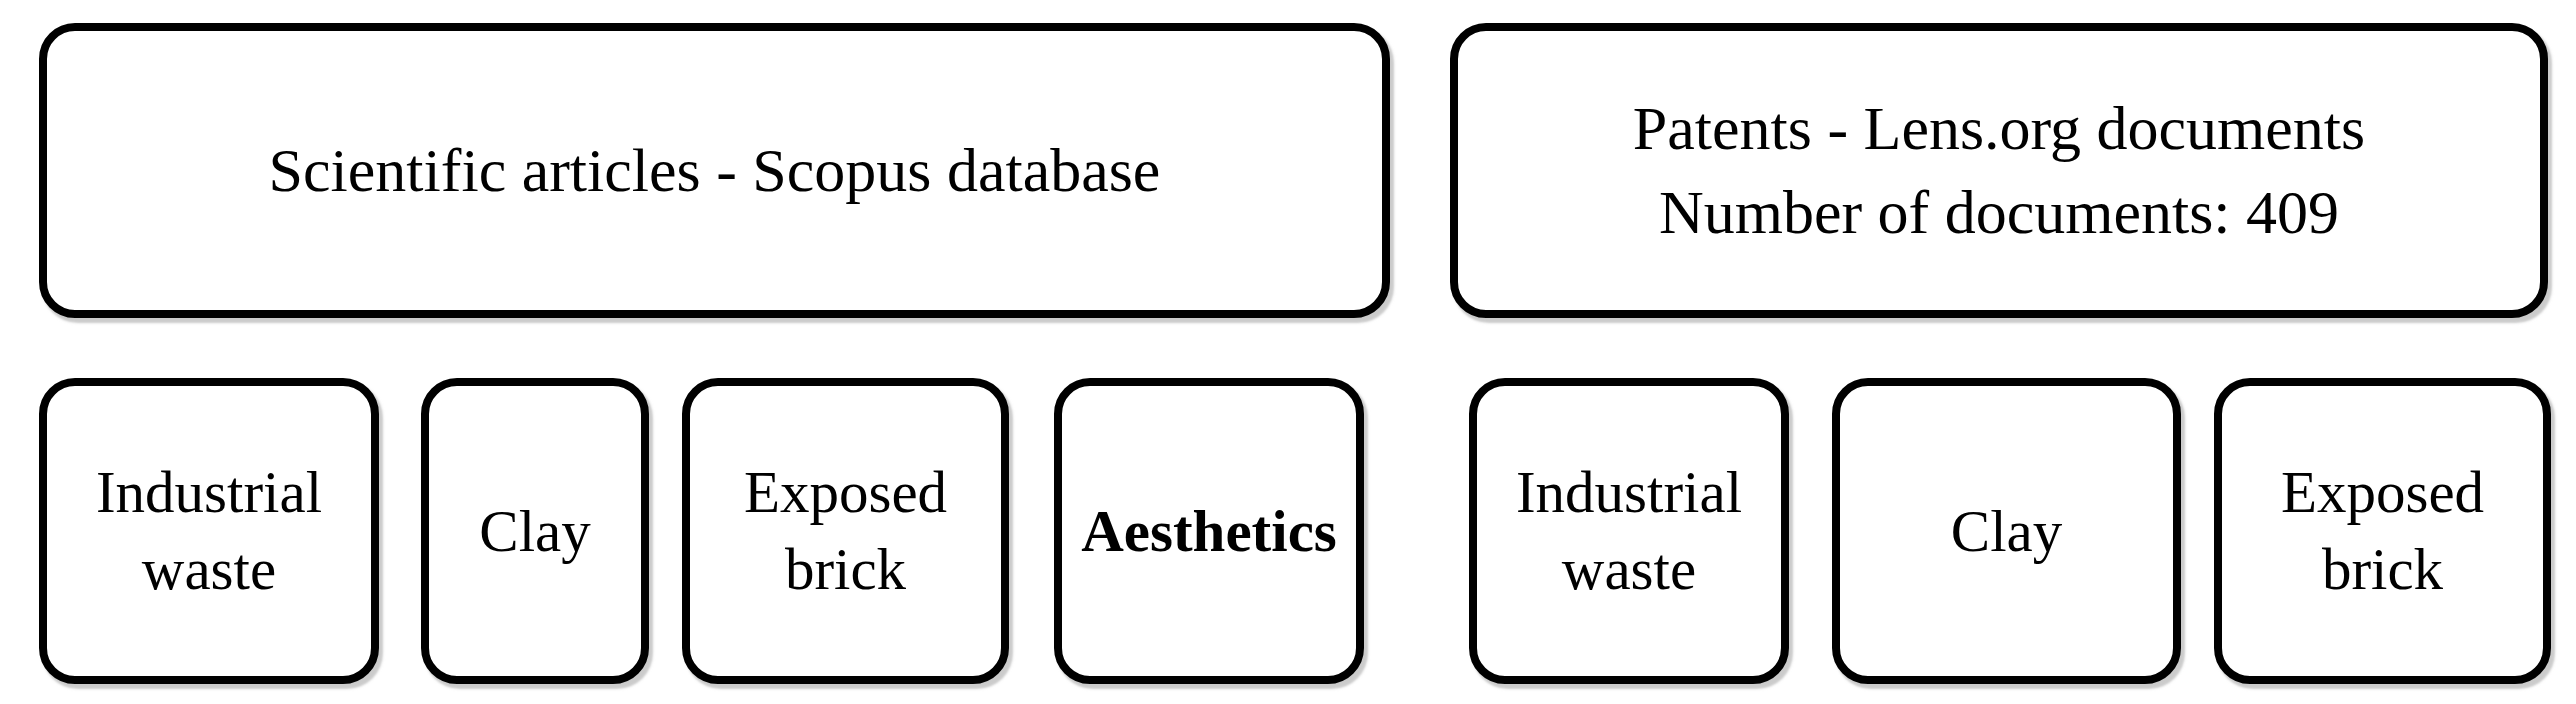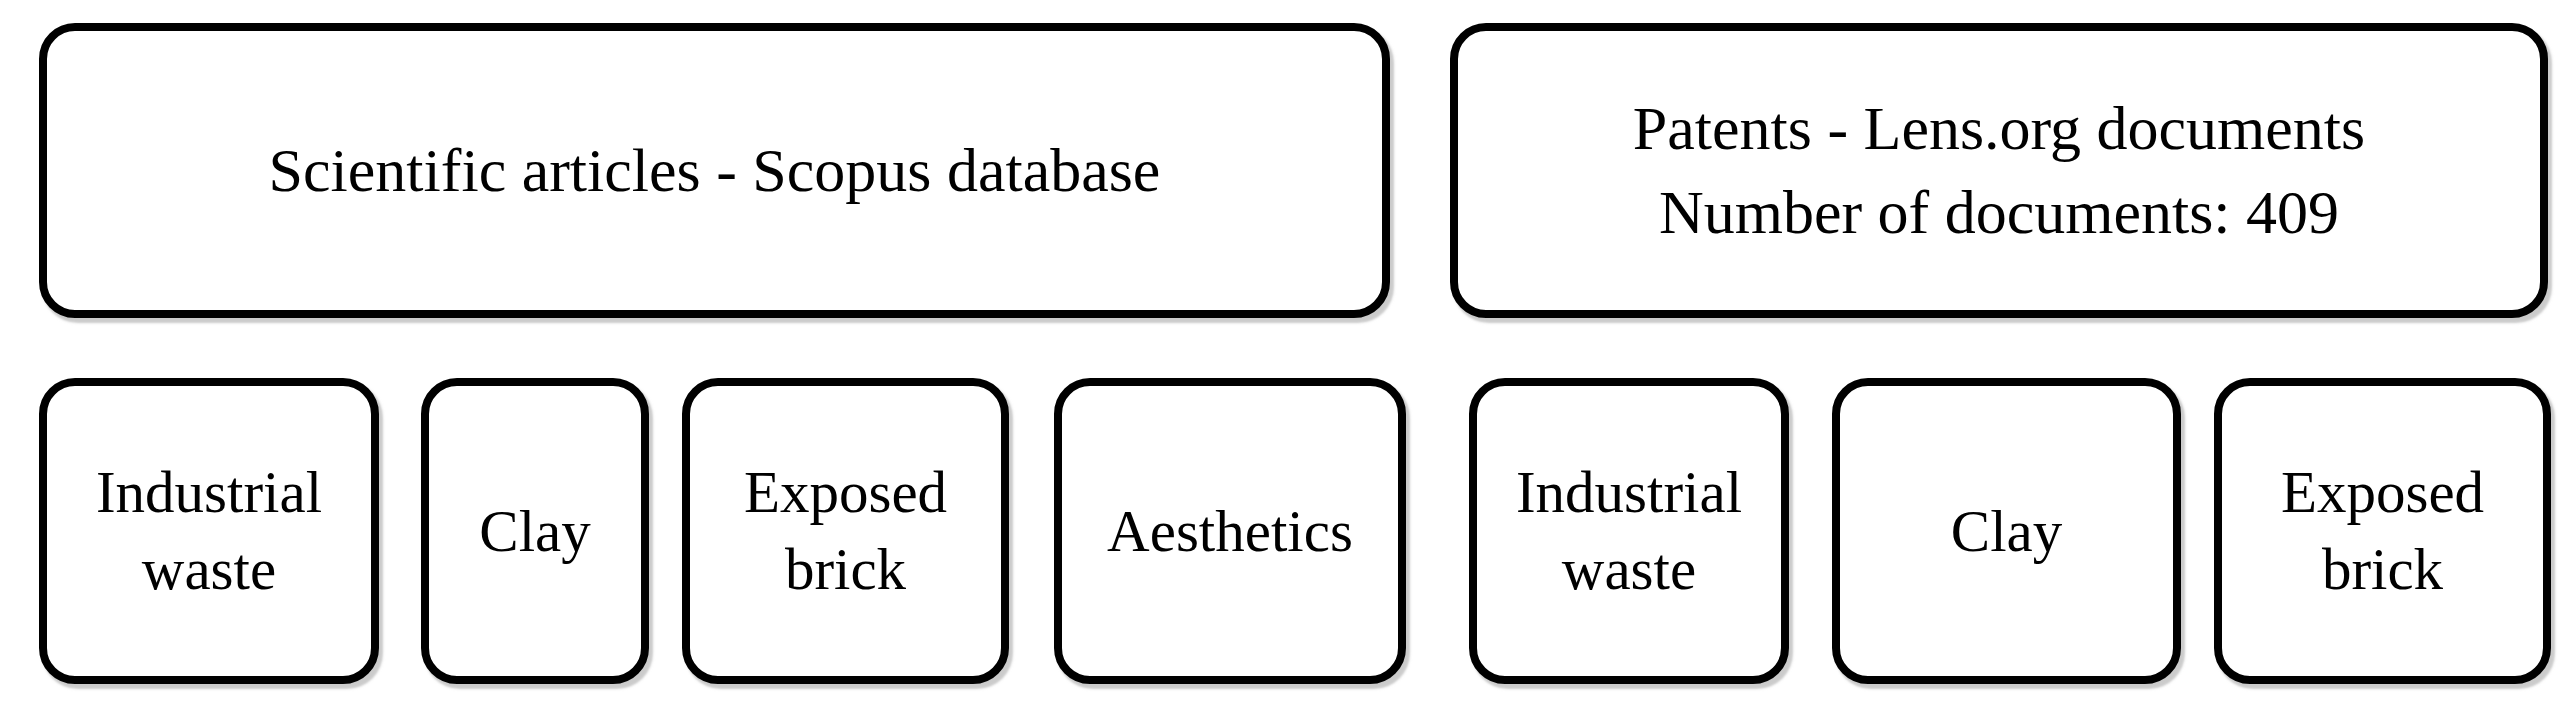--- a/index.html
+++ b/index.html
@@ -40,21 +40,21 @@
   .keyword-box {
     top: 378px;
     height: 306px;
     font-size: 59px;
     line-height: 1.3;
     padding: 0 9.3px;
   }
   #kw-industrial-waste-1 { left: 39px;   width: 340px; }
   #kw-clay-1             { left: 421px;  width: 228px; }
   #kw-exposed-brick-1    { left: 682px;  width: 327px; }
-  #kw-aesthetics         { left: 1054px; width: 352px; }
+  #kw-aesthetics         { left: 1054px; width: 310px; font-weight: bold; }
   #kw-industrial-waste-2 { left: 1469px; width: 320px; }
   #kw-clay-2             { left: 1832px; width: 349px; }
   #kw-exposed-brick-2    { left: 2214px; width: 337px; }
   .line { display: block; }
 </style>
 </head>
 <body>
 
 <div id="canvas">
 

